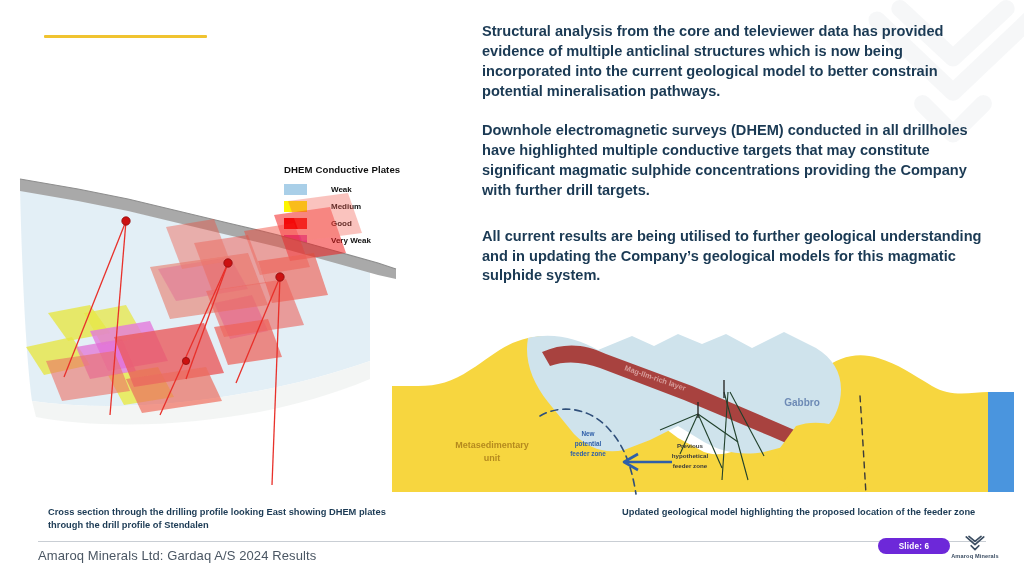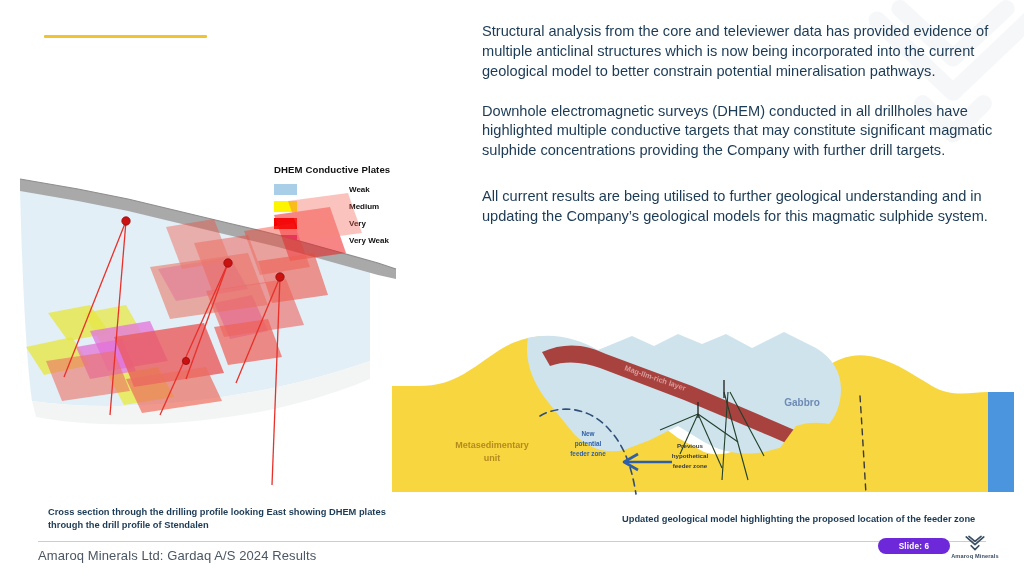--- a/index.html
+++ b/index.html
@@ -31,50 +31,50 @@
   .title-rule {
     margin-top: 9px; width: 163px; height: 3px;
     background: #f0c330; border-radius: 1px;
   }
 
   
   .copy { position: absolute; left: 482px; top: 22px; width: 512px; }
   .copy p {
     margin: 0 0 20px 0;
     font-size: 14.6px; line-height: 1.36;
-    font-weight: normal; color: #1b3a54;
+    font-weight: bold; color: #1b3a54;
   }
   .copy p:last-child { margin-bottom: 0; margin-top: 26px; }
 
   
-  .legend { position: absolute; left: 274px; top: 164px; }
+  .legend { position: absolute; left: 284px; top: 164px; }
   .legend-title {
     font-size: 9.6px; font-weight: bold; color: #111;
     margin: 0 0 7px 0; letter-spacing: .1px;
   }
-  .legend-row { display: flex; align-items: center; height: 15px; margin-bottom: 2px; gap: 28px; }
+  .legend-row { display: flex; align-items: center; height: 15px; margin-bottom: 2px; }
   .legend-sw { width: 23px; height: 11px; flex: none; }
   .legend-lb { font-size: 8px; font-weight: bold; color: #111; margin-left: 24px; white-space: nowrap; }
 
   
   .fig-left { position: absolute; left: 18px; top: 165px; width: 380px; height: 325px; }
   .fig-left svg { display: block; }
 
   
   .fig-right { position: absolute; left: 392px; top: 330px; width: 622px; height: 165px; }
   .fig-right svg { display: block; }
 
   
   .cap {
     position: absolute;
     font-size: 9.3px; font-weight: bold;
     color: #1b3a54; line-height: 1.45;
   }
   .cap-left  { left: 48px;  top: 506px; width: 350px; }
-  .cap-right { left: 622px; top: 506px; width: 392px; margin-top: 7px; }
+  .cap-right { left: 622px; top: 506px; width: 392px; }
 
   
   .footer-rule {
     position: absolute; left: 38px; top: 541px;
     width: 948px; height: 1px; background: #c9ced4;
   }
   .footer-text {
     position: absolute; left: 38px; top: 548px;
     font-size: 13px; color: #4a5663; letter-spacing: .1px;
   }
@@ -122,21 +122,21 @@
     <div class="legend-row">
       <span class="legend-sw" style="background:#a9cfe8"></span>
       <span class="legend-lb">Weak</span>
     </div>
     <div class="legend-row">
       <span class="legend-sw" style="background:#fdf500"></span>
       <span class="legend-lb">Medium</span>
     </div>
     <div class="legend-row">
       <span class="legend-sw" style="background:#f60000"></span>
-      <span class="legend-lb">Very</span>
+      <span class="legend-lb">Good</span>
     </div>
     <div class="legend-row">
       <span class="legend-sw" style="background:#d964d9"></span>
       <span class="legend-lb">Very Weak</span>
     </div>
   </div>
 
   <div class="fig-left">
     <svg width="380" height="325" viewBox="0 0 380 325">
       <defs>

